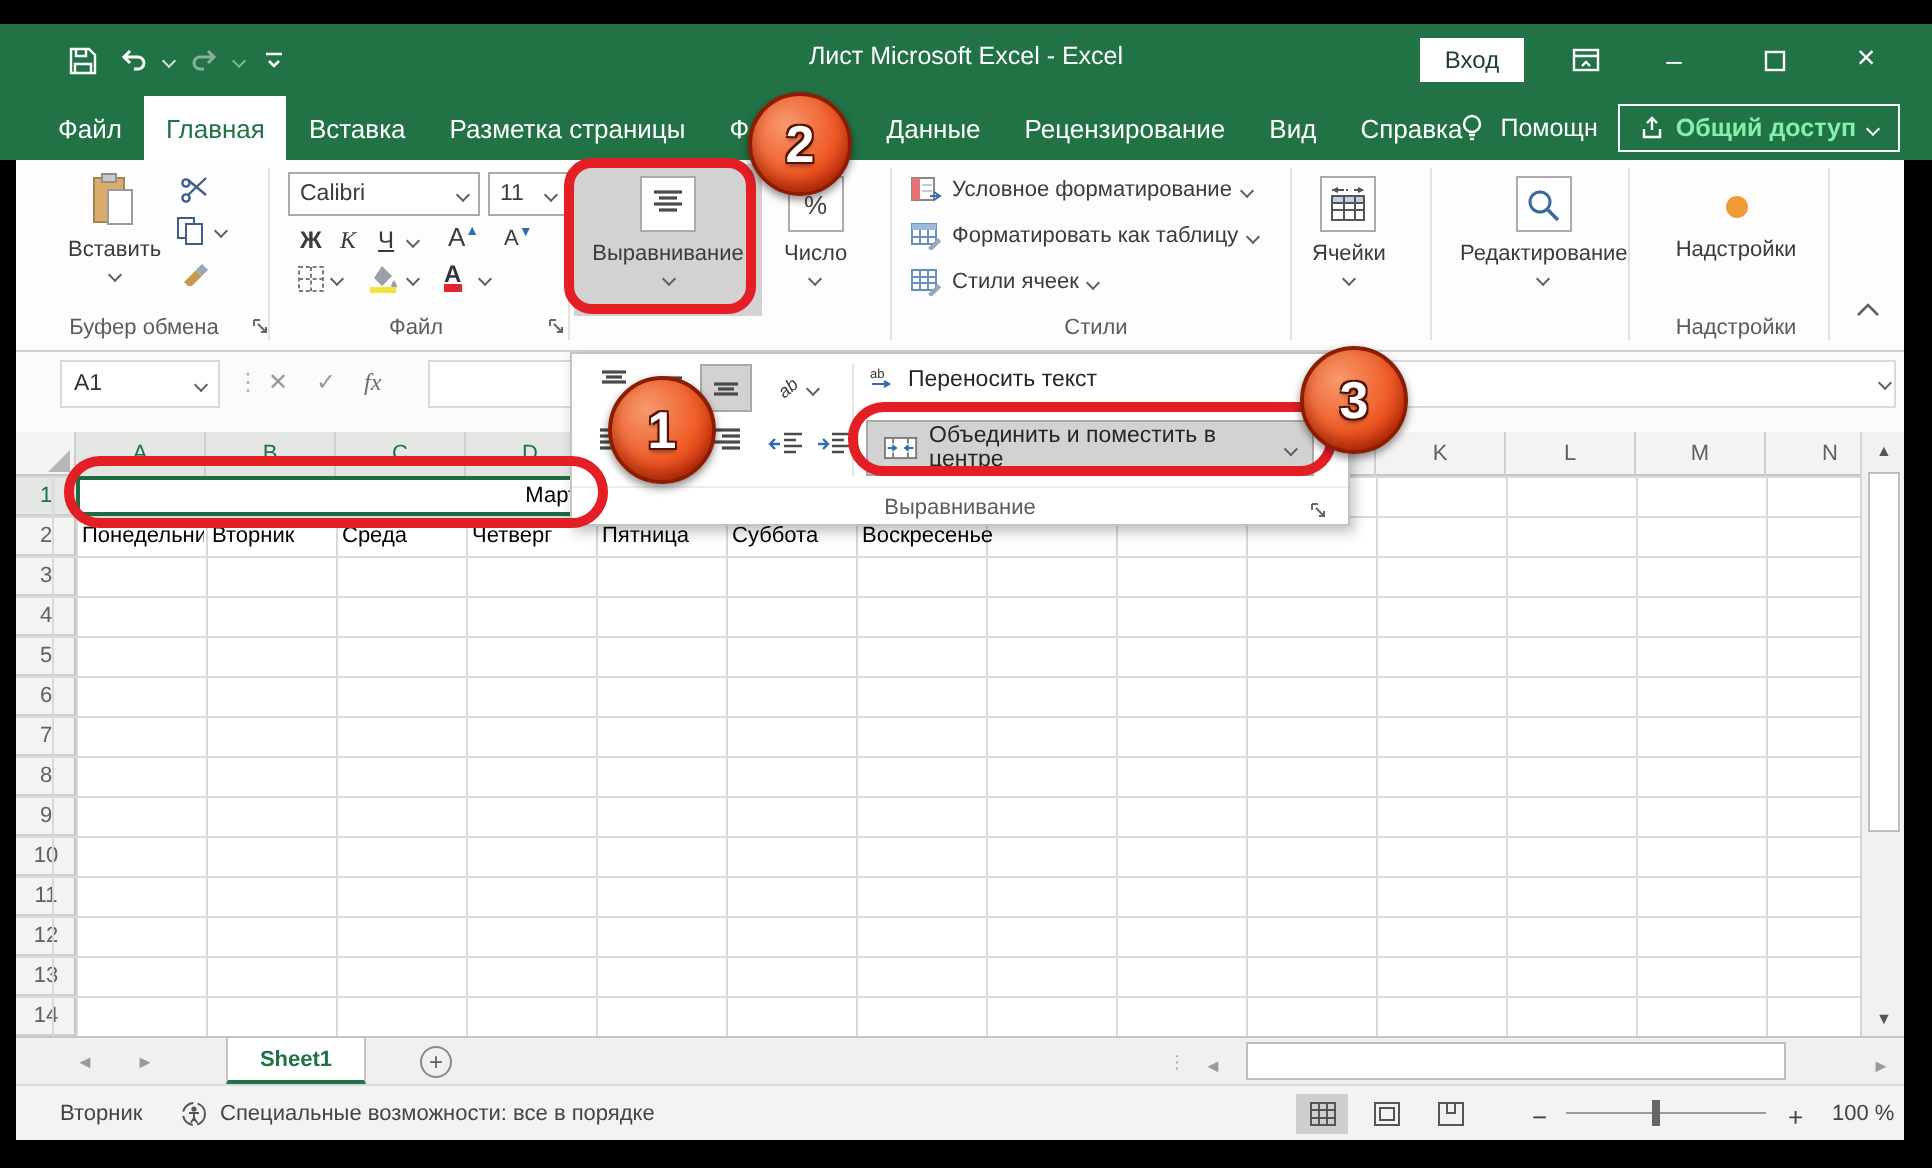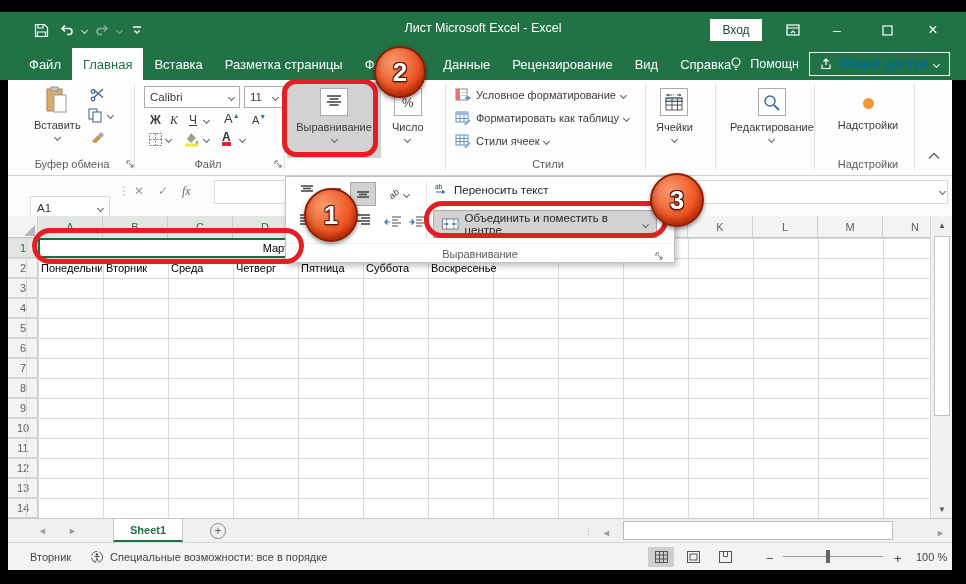--- a/index.html
+++ b/index.html
@@ -15,21 +15,21 @@
   #signin { position:absolute; left:710px; top:7px; width:52px; height:22px; background:#fff; color:#1d3d2a;
     font-size:12px; display:flex; align-items:center; justify-content:center; }
   .winctl { position:absolute; top:6px; width:30px; height:24px; display:flex; align-items:center; justify-content:center; color:#fff; font-size:14px; }
   
   #tabrow { left:0; top:48px; width:966px; height:32px; background:#217346; display:flex; align-items:stretch; }
   #tabstrip { display:flex; margin-left:18px; }
   .tab { padding:0 11px; display:flex; align-items:center; color:#fff; font-size:13px; }
   .tab.active { background:#fff; color:#217346; }
   #tabright { position:absolute; right:16px; top:48px; height:32px; display:flex; align-items:center; gap:10px; color:#fff; }
   #sharebtn { border:1px solid #fff; height:24px; padding:4px 10px; display:flex; align-items:center; gap:6px;
-    font-weight:bold; font-size:12.5px; color:#0369a1; }
+    font-weight:bold; font-size:12.5px; color:#86efac; }
   #assist { display:flex; align-items:center; gap:8px; font-size:12.5px; }
   
   .chev { display:inline-block; width:5px; height:5px; border-right:1.4px solid #5f5f5f;
     border-bottom:1.4px solid #5f5f5f; transform:rotate(45deg); }
   .chev.w { border-color:#fff; }
   
   #contentbg { left:8px; top:80px; width:944px; height:462px; background:#fff; }
   #ribbon { left:8px; top:80px; width:944px; height:96px; background:#fdfdfd; border-bottom:1px solid #d2d2d2; font-size:11px; color:#3b3b3b; }
   .gsep { position:absolute; top:4px; height:86px; width:1px; background:#e2e2e2; }
   .glabel { position:absolute; top:78px; font-size:11px; color:#5c5c5c; text-align:center; }
@@ -37,21 +37,21 @@
   .bigbtn { position:absolute; display:flex; flex-direction:column; align-items:center; }
   .iconbox { width:28px; height:28px; background:#fff; border:1px solid #ababab; display:flex; align-items:center; justify-content:center; }
   .collbl { margin-top:5px; }
   .combo { position:absolute; height:22px; background:#fff; border:1px solid #ababab; display:flex; align-items:center;
     padding:0 5px; justify-content:space-between; font-size:11.5px; }
   .rowbtn { position:absolute; display:flex; align-items:center; gap:5px; font-size:11px; color:#3b3b3b; }
   #alignGroupBtn { left:279px; top:2px; width:94px; height:76px; background:#d2d2d2; display:flex; flex-direction:column; align-items:center; padding-top:6px; }
   #ribcollapse { position:absolute; left:920px; top:70px; color:#5f5f5f; }
   
   #fbar { left:8px; top:176px; width:944px; height:40px; background:#fbfbfb; }
-  #namebox { position:absolute; left:22px; top:20px; width:80px; height:24px; background:#fff; border:1px solid #d9d9d9;
+  #namebox { position:absolute; left:22px; top:4px; width:80px; height:24px; background:#fff; border:1px solid #d9d9d9;
     display:flex; align-items:center; justify-content:space-between; padding:0 6px; font-size:11.5px; color:#333;gap:42px; }
   #finput { position:absolute; left:206px; top:4px; width:734px; height:24px; background:#fff; border:1px solid #d9d9d9; }
   .fsym { position:absolute; top:8px; color:#9a9a9a; font-size:12px; }
   
   #hdrrow { left:8px; top:216px; width:922px; height:22px; background:#f3f3f3; border-bottom:1px solid #c6c6c6; }
   .colhdr { position:absolute; top:0; width:65px; height:22px; text-align:center; line-height:22px; font-size:11px;
     color:#616161; border-right:1px solid #cfcfcf; }
   .colhdr.sel { background:#e4e6e4; color:#217346; }
   #corner { position:absolute; left:0; top:0; width:30px; height:22px; border-right:1px solid #cfcfcf; }
   #corner i { position:absolute; right:2px; bottom:2px; border-left:11px solid transparent; border-bottom:11px solid #b7b7b7; }

